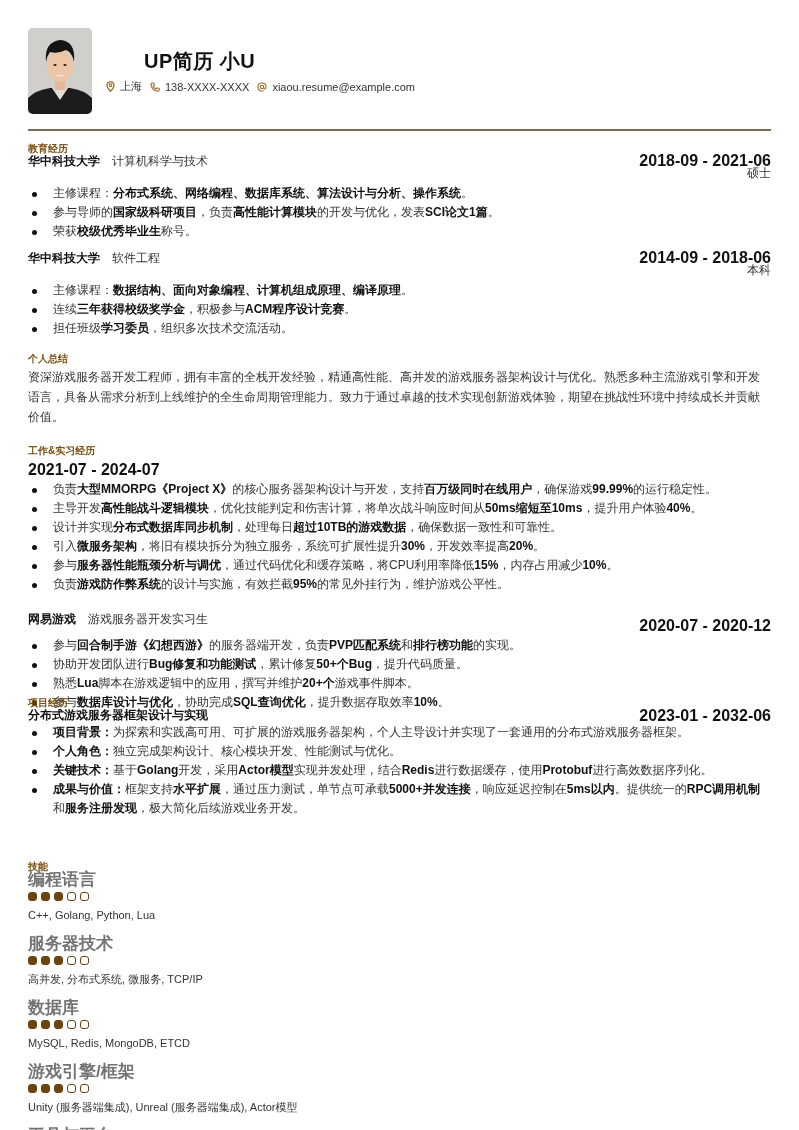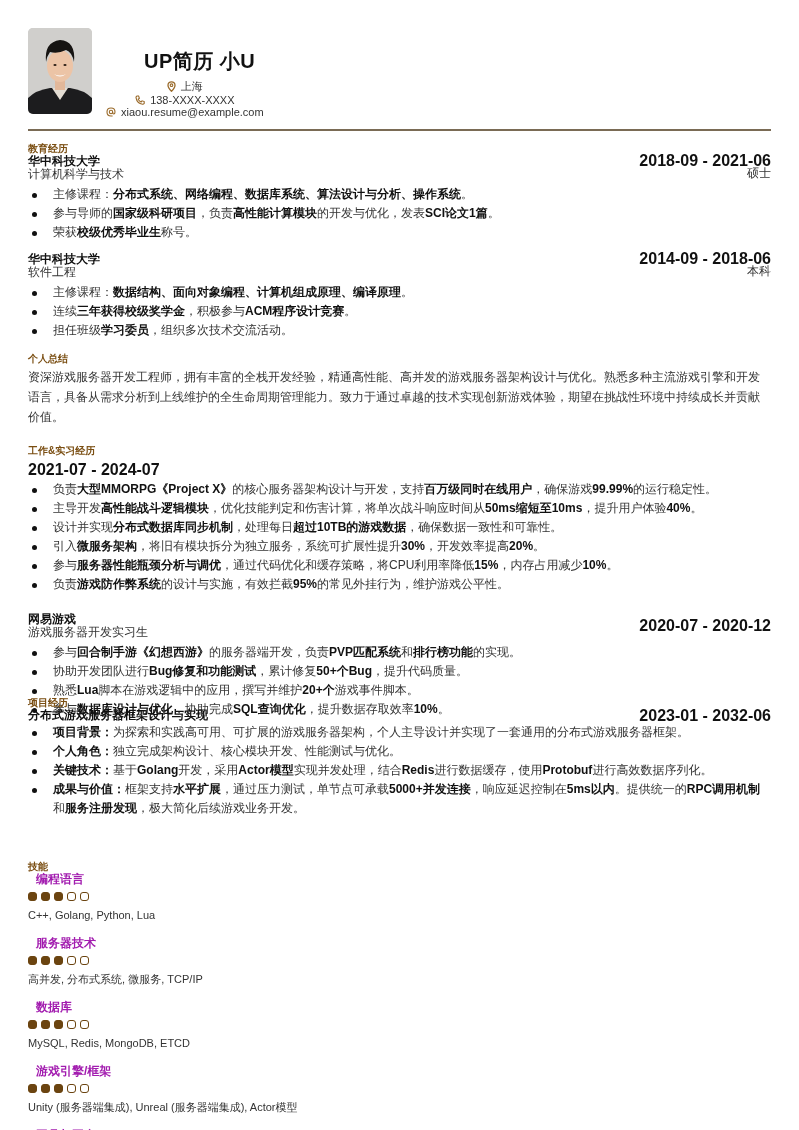--- a/index.html
+++ b/index.html
@@ -3,42 +3,42 @@
 <meta charset="utf-8">
 <style>
   * { box-sizing: border-box; margin: 0; padding: 0; }
   html, body { width: 799px; height: 1130px; background: #ffffff; overflow: hidden; }
   body { font-family: "Liberation Sans", "DejaVu Sans", sans-serif; color: #222; font-size: 12px; position: relative; }
   .page { position: absolute; left: 28px; top: 0; width: 743px; }
 
   .header { position: absolute; left: 0; top: 28px; height: 86px; width: 743px; }
   .avatar { position: absolute; left: 0; top: 0; width: 64px; height: 86px; border-radius: 5px; overflow: hidden; background: #cfcfcd; }
   .name { position: absolute; left: 84px; top: 20px; font-size: 20px; font-weight: 700; color: #111; letter-spacing: 0.5px; margin-left: 32px; }
-  .contacts { position: absolute; left: 78px; top: 51px; display: flex; align-items: center; font-size: 11px; color: #333; white-space: nowrap; flex-direction: column; }
+  .contacts { position: absolute; left: 78px; top: 51px; display: flex; align-items: center; font-size: 11px; color: #333; white-space: nowrap; }
   .contact { display: flex; align-items: center; margin-right: 8px; }
   .contact svg { margin-right: 5px; }
   .rule { position: absolute; left: 0; top: 129px; width: 743px; height: 2px; background: #7a6b55; }
 
   .section-title { font-size: 10px; font-weight: bold; color: #7a4e12; line-height: 13px; }
   .entry-head { display: flex; justify-content: space-between; align-items: flex-start; }
-  .entry-left { display: flex; flex-direction: column; }
+  .entry-left { display: flex; flex-direction: row; gap: 12px; }
   .entry-right { display: flex; flex-direction: column; align-items: flex-end; }
   .org { font-size: 12px; font-weight: bold; color: #111; line-height: 13px; }
   .role { font-size: 12px; color: #333; line-height: 13px; }
   .date { font-size: 16px; font-weight: bold; color: #111; line-height: 13px; margin-top: 6px; }
   .degree { font-size: 12px; color: #333; line-height: 13px; }
 
   ul.bullets { list-style: none; margin-top: 4px; }
   ul.bullets li { position: relative; padding-left: 25px; font-size: 12px; line-height: 19px; color: #333; }
   ul.bullets li::before { content: ""; position: absolute; left: 4px; top: 8px; width: 5px; height: 5px; border-radius: 50%; background: #111; }
   ul.bullets li b { color: #111; }
 
   .summary { font-size: 12px; line-height: 20px; color: #333; margin-top: 2px; }
 
-  .skill-name { font-size: 12px; font-weight: bold; color: #a21caf; line-height: 13px; margin-left: 8px; }
+  .skill-name { font-size: 17px; font-weight: bold; color: #737373; line-height: 13px; }
   .dots { display: flex; margin-top: 6px; }
   .dot { width: 9px; height: 9px; border-radius: 3px; margin-right: 4px; border: 1.6px solid #6b4410; }
   .dot.filled { background: #6b4410; }
   .skill-items { font-size: 11px; color: #333; margin-top: 8px; line-height: 13px; }
 
   .abs { position: absolute; left: 0; width: 743px; }
 </style>
 </head>
 <body>
 

